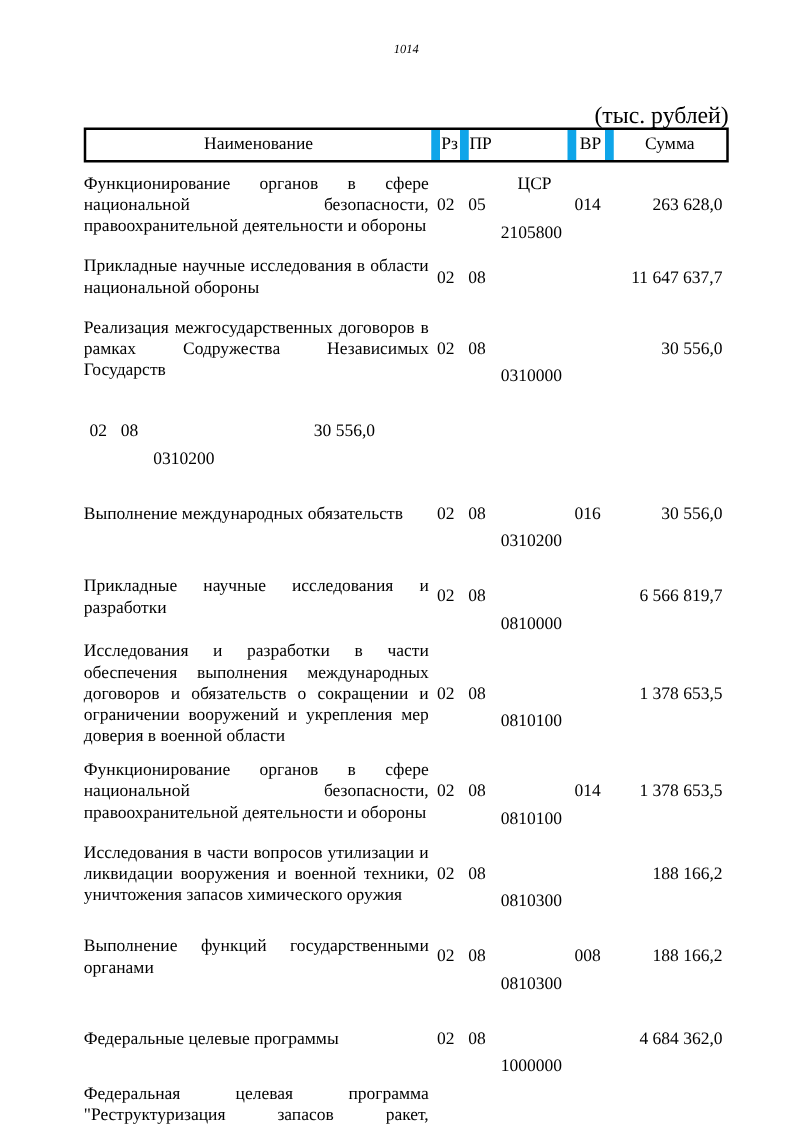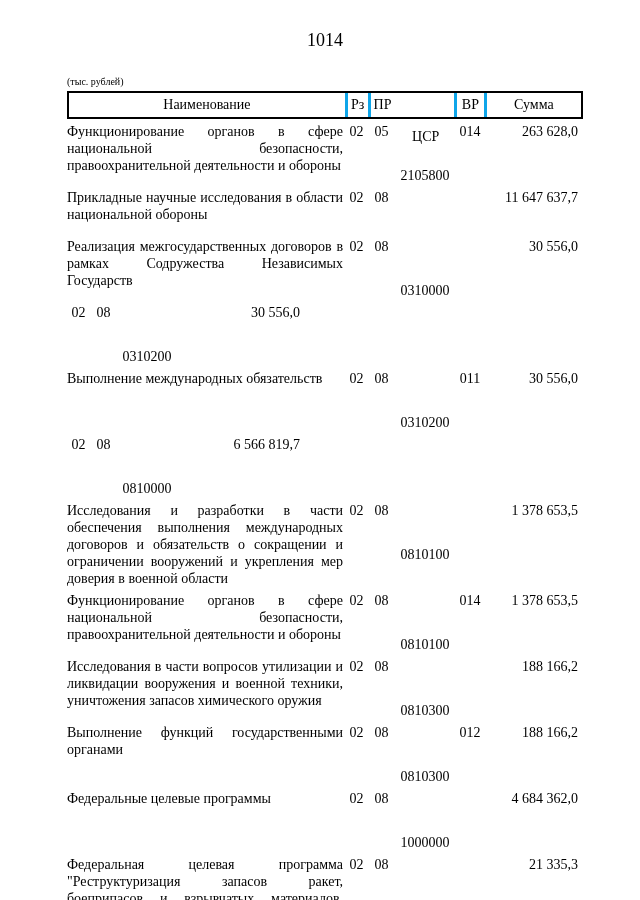--- a/index.html
+++ b/index.html
@@ -15,51 +15,52 @@
     overflow: hidden;
   }
   .page {
     box-sizing: border-box;
     width: 640px;
     height: 900px;
     padding: 32px 57px 0 67px;
   }
   .page-number {
     text-align: center;
-    font-size: 18px;
-    line-height: 16px;
-  }
-  .units-note {
-    text-align: left;
     font-size: 10px;
     line-height: 16px;
-    margin-top: 26px;
+    font-style: italic;
+  }
+  .units-note {
+    text-align: right;
+    font-size: 19px;
+    line-height: 16px;
+    margin-top: 37px;
     margin-bottom: 1px;
   }
   .budget-table {
     width: 516px;
   }
   .thead {
     display: flex;
     border: 2px solid #000000;
     box-sizing: border-box;
     height: 28px;
   }
   .th {
     display: flex;
     align-items: center;
     justify-content: center;
     font-size: 14px;
     box-sizing: border-box;
-    border-left: 3px solid #0ea5e9;
+    border-left: 7px solid #0ea5e9;
   }
   .th:first-child { border-left: none; text-align: right; }
   .trow {
     display: flex;
-    align-items: flex-start;
+    align-items: center;
     margin-top: 5px;
   }
   .trow:first-child { margin-top: 4px; }
   .td {
     font-size: 14px;
     line-height: 17px;
     box-sizing: border-box;
   }
   .c-name { width: 278px; }
   .c-rz   { width: 23px; }
@@ -123,25 +124,26 @@
     <div class="td c-csr cell">0310200</div>
     <div class="td c-vr cell"></div>
     <div class="td c-sum cell">30 556,0</div>
   </div>
 
   <div class="trow">
     <div class="td c-name cell">Выполнение международных обязательств</div>
     <div class="td c-rz cell">02</div>
     <div class="td c-pr cell">08</div>
     <div class="td c-csr cell">0310200</div>
-    <div class="td c-vr cell">011</div>
+    <div class="td c-vr cell">016</div>
     <div class="td c-sum cell">30 556,0</div>
   </div>
 
   <div class="trow">
+    <div class="td c-name cell">Прикладные научные исследования и разработки</div>
     <div class="td c-rz cell">02</div>
     <div class="td c-pr cell">08</div>
     <div class="td c-csr cell">0810000</div>
     <div class="td c-vr cell"></div>
     <div class="td c-sum cell">6 566 819,7</div>
   </div>
 
   <div class="trow">
     <div class="td c-name cell">Исследования и разработки в части обеспечения выполнения международных договоров и обязательств о сокращении и ограничении вооружений и укрепления мер доверия в военной области</div>
     <div class="td c-rz cell">02</div>
@@ -167,21 +169,21 @@
     <div class="td c-csr cell">0810300</div>
     <div class="td c-vr cell"></div>
     <div class="td c-sum cell">188 166,2</div>
   </div>
 
   <div class="trow">
     <div class="td c-name cell">Выполнение функций государственными органами</div>
     <div class="td c-rz cell">02</div>
     <div class="td c-pr cell">08</div>
     <div class="td c-csr cell">0810300</div>
-    <div class="td c-vr cell">012</div>
+    <div class="td c-vr cell">008</div>
     <div class="td c-sum cell">188 166,2</div>
   </div>
 
   <div class="trow">
     <div class="td c-name cell">Федеральные целевые программы</div>
     <div class="td c-rz cell">02</div>
     <div class="td c-pr cell">08</div>
     <div class="td c-csr cell">1000000</div>
     <div class="td c-vr cell"></div>
     <div class="td c-sum cell">4 684 362,0</div>

